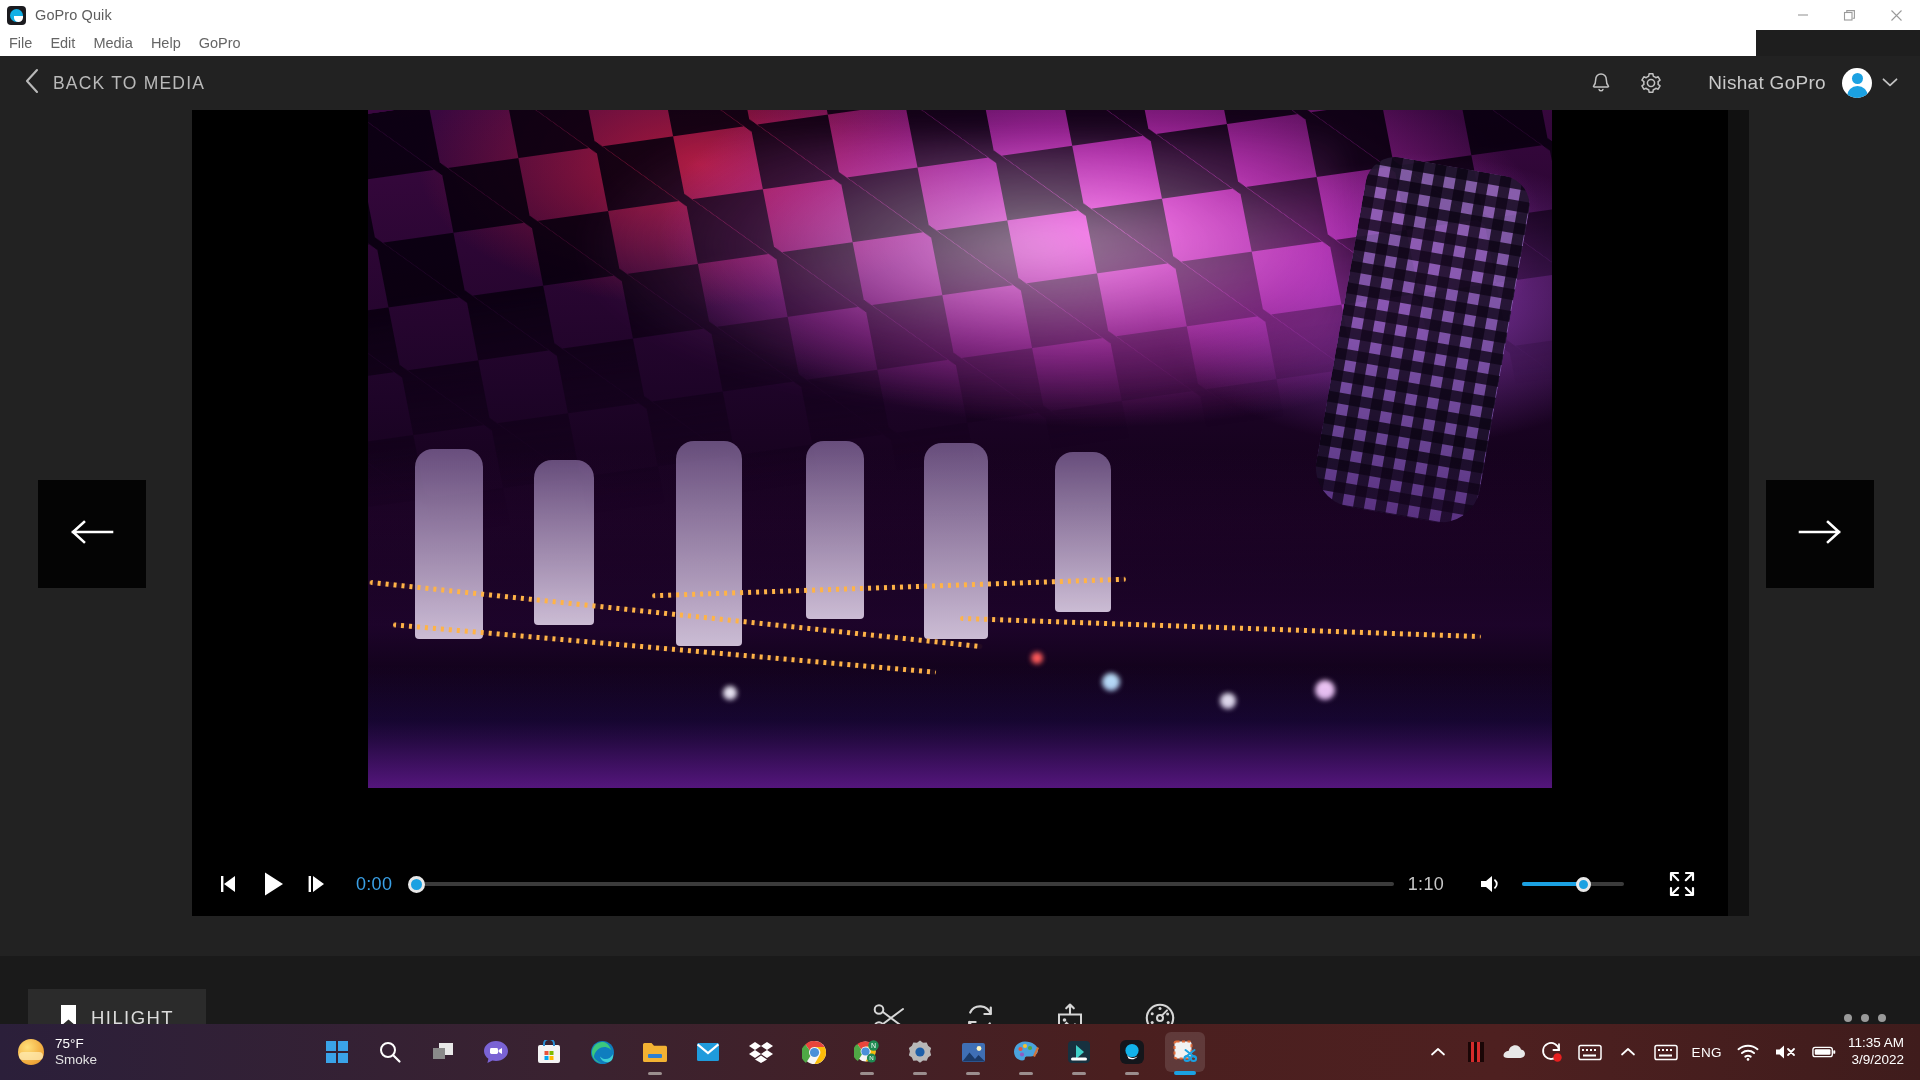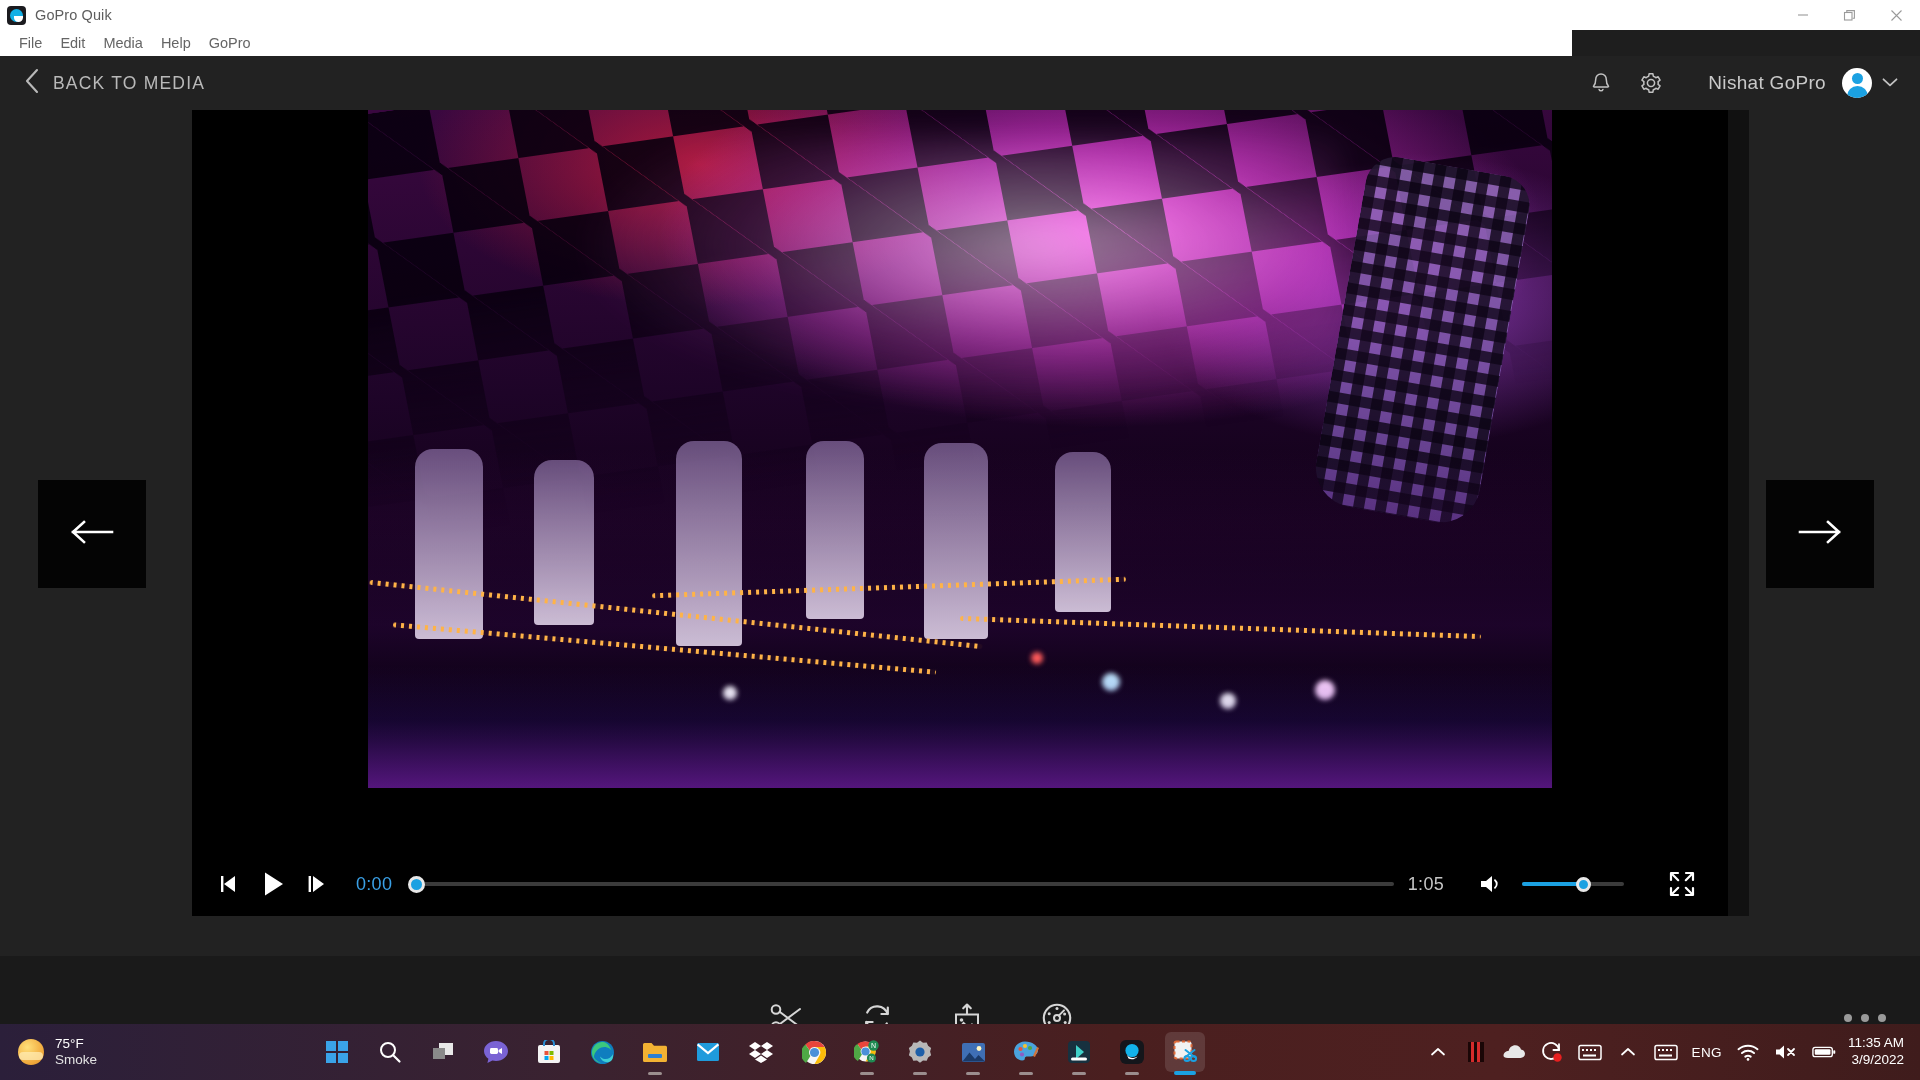--- a/index.html
+++ b/index.html
@@ -36,23 +36,22 @@
   }
   .tb-spacer { flex: 1 1 auto; }
   .tb-btn {
     width: 47px; height: 30px; display: flex; align-items: center;
     justify-content: center; flex: none;
   }
   .tb-btn svg { display: block; }
 
   
   .menubar {
-    position: absolute; top: 30px; left: 0; width: 1572px; height: 26px;
+    position: absolute; top: 30px; left: 0; width: 1756px; height: 26px;
     background: #ffffff; display: flex; align-items: center;
-    padding-left: 10px;
   }
   .menu-item {
     font-size: 14.5px; color: #656565; padding: 2px 9px; white-space: nowrap;
   }
 
   
   .app {
     position: absolute; top: 56px; left: 0; width: 1920px; height: 968px;
     background: #222222;
   }
@@ -454,21 +453,21 @@
       </div>
 
       <div class="time-cur">0:00</div>
 
       <div class="scrub">
         <div class="scrub-track"></div>
         <div class="scrub-fill" style="width: 0%;"></div>
         <div class="scrub-handle" style="left: 0%;"></div>
       </div>
 
-      <div class="time-dur">1:05</div>
+      <div class="time-dur">1:10</div>
 
       <div class="ctl-btn vol-icon">
         <svg width="28" height="24" viewBox="0 0 28 24">
           <path d="M3 9h5l6-5v16l-6-5H3z" fill="#ffffff"></path>
           <path d="M17 8.2a5 5 0 0 1 0 7.6" fill="none" stroke="#ffffff" stroke-width="1.8" stroke-linecap="round"></path>
         </svg>
       </div>
 
       <div class="volume">
         <div class="vol-track"></div>
@@ -479,20 +478,28 @@
       <div class="ctl-btn fs-btn">
         <svg width="26" height="26" viewBox="0 0 26 26">
           <path d="M2 9V2h7M24 9V2h-7M2 17v7h7M24 17v7h-7" fill="none" stroke="#ffffff" stroke-width="2.2" stroke-linecap="round" stroke-linejoin="round"></path>
           <path d="M3.2 3.2l6 6M22.8 3.2l-6 6M3.2 22.8l6-6M22.8 22.8l-6-6" stroke="#ffffff" stroke-width="2.2" stroke-linecap="round"></path>
         </svg>
       </div>
     </div>
   </div>
 
   <div class="toolbar">
+    <div class="hilight-btn">
+      <span>
+        <svg width="17" height="24" viewBox="0 0 17 24">
+          <path d="M1 1h15v21l-7.5-6.5L1 22z" fill="#ffffff"></path>
+        </svg>
+      </span>
+      <span class="hilight-label">HILIGHT</span>
+    </div>
 
     <div class="tool-center">
       <div class="tool-icon">
         <svg width="34" height="32" viewBox="0 0 34 32">
           <circle cx="6" cy="24.5" r="4.3" fill="none" stroke="#d6d6d6" stroke-width="2"></circle>
           <circle cx="6" cy="7.5" r="4.3" fill="none" stroke="#d6d6d6" stroke-width="2"></circle>
           <path d="M9.6 9.8L30 25M9.6 22.2L30 7" fill="none" stroke="#d6d6d6" stroke-width="2" stroke-linecap="round"></path>
         </svg>
       </div>
       <div class="tool-icon">

